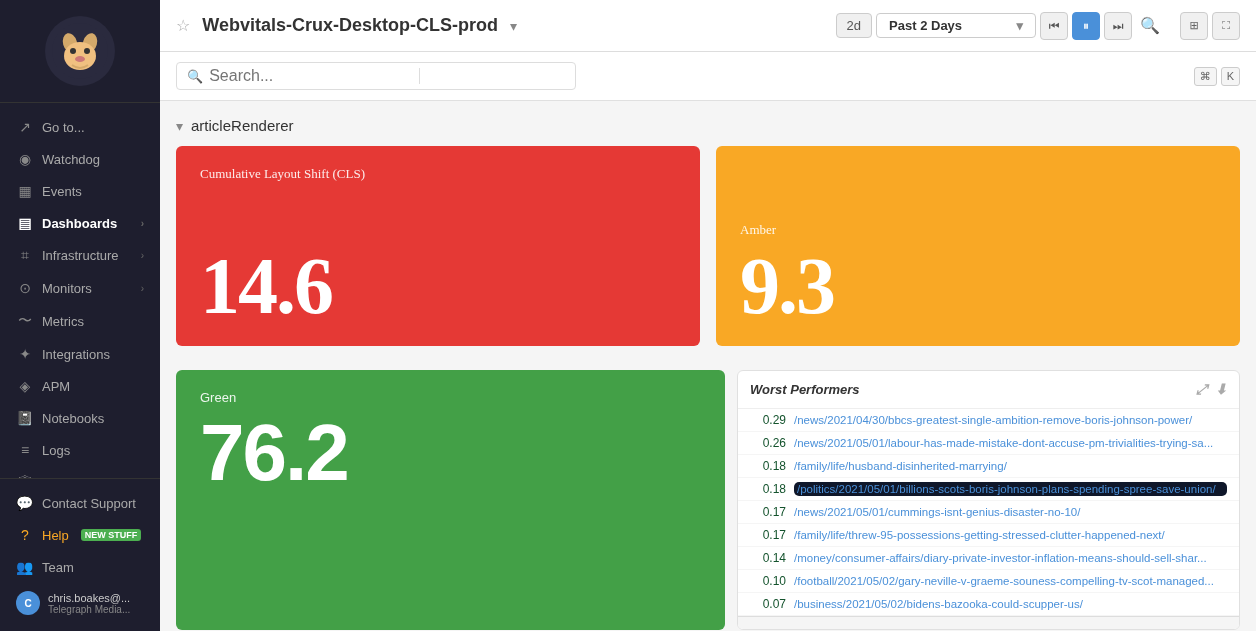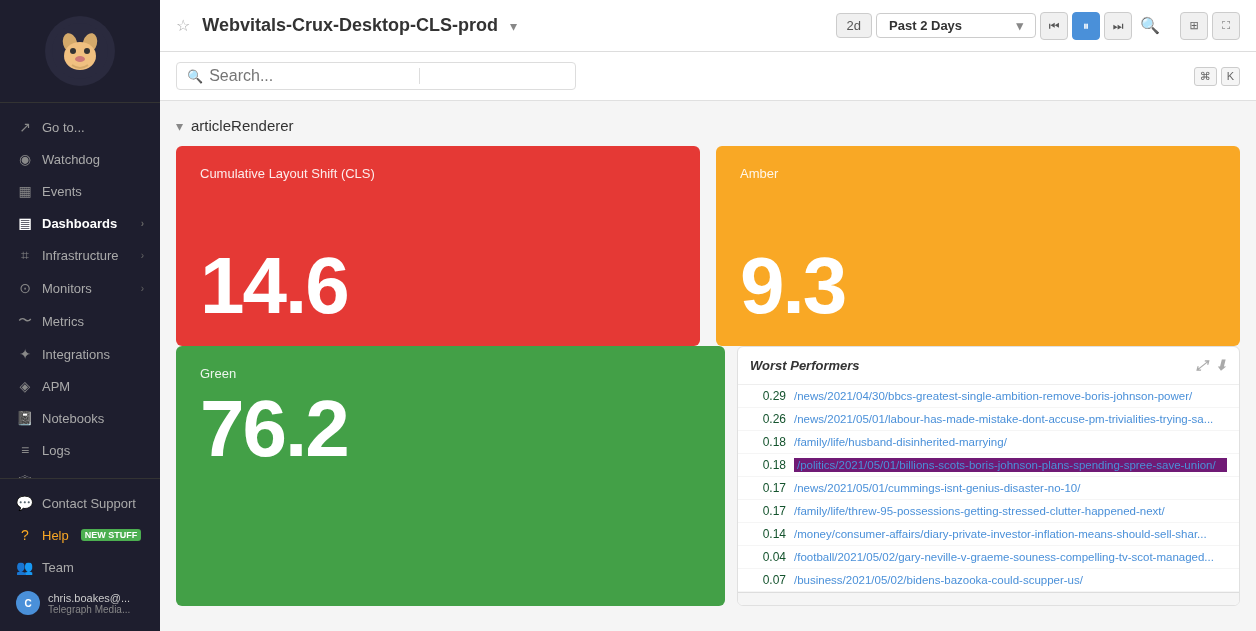--- a/index.html
+++ b/index.html
@@ -135,29 +135,29 @@
 
     
     .section-header {
       display: flex; align-items: center; gap: 8px;
       margin-bottom: 12px; font-size: 15px; color: #333; font-weight: 500;
     }
     .collapse-btn { color: #888; cursor: pointer; font-size: 14px; }
 
     
     .tiles-row {
-      display: flex; gap: 16px; margin-bottom: 0;
+      display: flex; gap: 16px; margin-bottom: 24px; font-family: Liberation Serif, serif;
     }
     .tile {
       border-radius: 6px; padding: 20px 24px;
       display: flex; flex-direction: column; justify-content: space-between;
       min-height: 200px;
     }
     .tile-left { flex: 1; }
-    .tile-right { flex: 1; }
+    .tile-right { flex: 1; justify-content: flex-end; }
     .tile-red { background: #e53935; }
     .tile-amber { background: #f9a825; }
     .tile-green { background: #43a047; }
     .tile-label {
       font-size: 13px; color: rgba(255,255,255,0.9); font-weight: 500; margin-bottom: 8px;
     }
     .tile-value {
       font-size: 80px; font-weight: 700; color: #fff;
       line-height: 1; letter-spacing: -2px;
     }
@@ -189,21 +189,21 @@
       border-bottom: 1px solid #f5f5f5;
     }
     .wp-score {
       width: 36px; text-align: right; color: #14532d; font-weight: 500; flex-shrink: 0;
     }
     .wp-path {
       flex: 1; color: #4a90d9; margin-left: 8px; white-space: nowrap;
       overflow: hidden; text-overflow: ellipsis; font-size: 11.5px;
     }
     .wp-row.highlighted .wp-path {
-      background: #701a75; border-radius: 0; padding: 1px 3px;
+      background: #0f172a; border-radius: 5px; padding: 1px 3px;
     }
 
     
     .scroll-indicator {
       text-align: center; padding: 6px; background: #f5f5f5; border-top: 1px solid #ddd;
     }
   </style>
 </head>
 <body>
 
@@ -395,21 +395,21 @@
   </div>
             <div class="wp-row">
     <span class="wp-score">0.17</span>
     <span class="wp-path">/family/life/threw-95-possessions-getting-stressed-clutter-happened-next/</span>
   </div>
             <div class="wp-row">
     <span class="wp-score">0.14</span>
     <span class="wp-path">/money/consumer-affairs/diary-private-investor-inflation-means-should-sell-shar...</span>
   </div>
             <div class="wp-row">
-    <span class="wp-score">0.04</span>
+    <span class="wp-score">0.10</span>
     <span class="wp-path">/football/2021/05/02/gary-neville-v-graeme-souness-compelling-tv-scot-managed...</span>
   </div>
             <div class="wp-row">
     <span class="wp-score">0.07</span>
     <span class="wp-path">/business/2021/05/02/bidens-bazooka-could-scupper-us/</span>
   </div>
           </div>
         <div class="scroll-indicator">
           
         </div>

